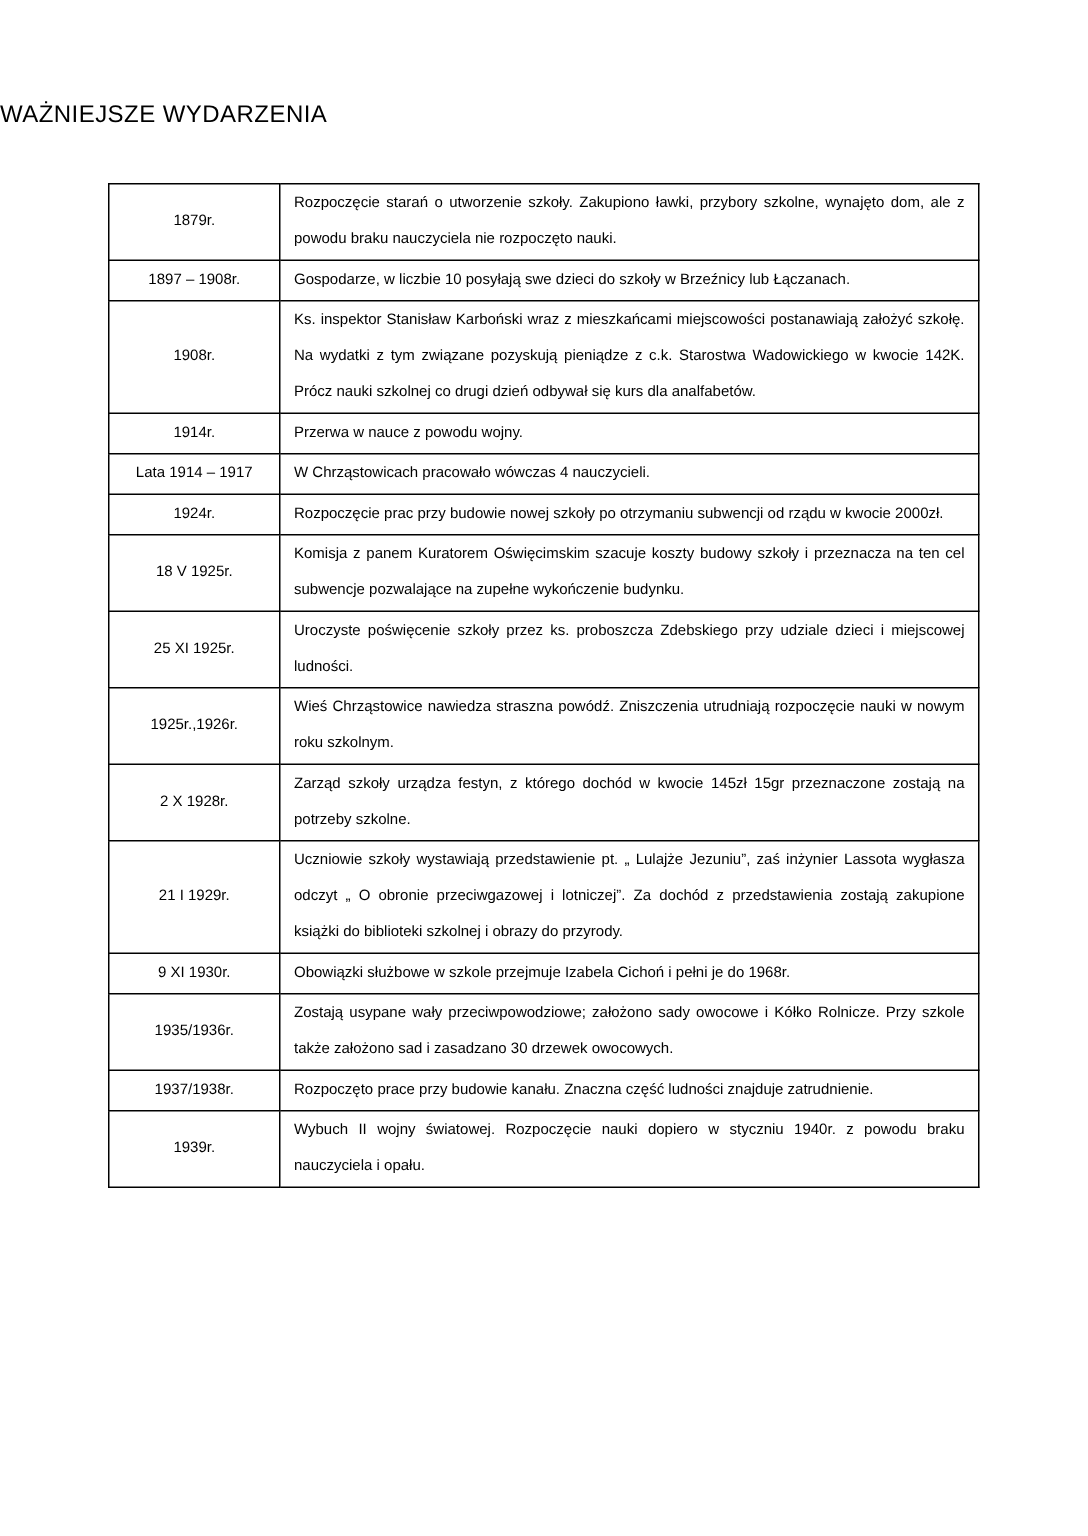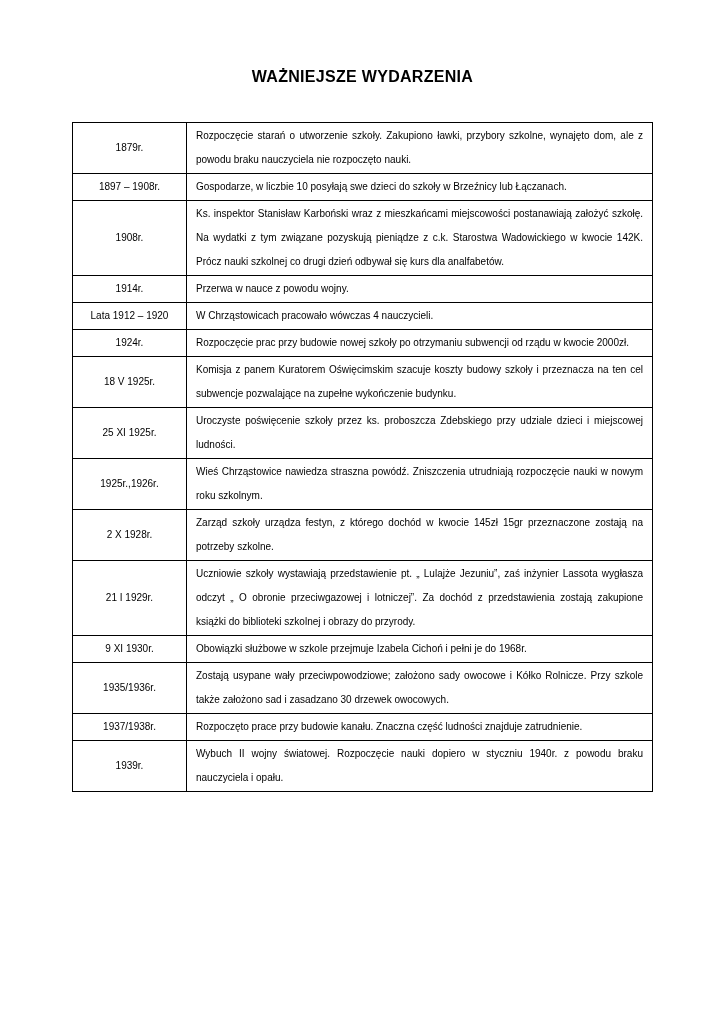--- a/index.html
+++ b/index.html
@@ -8,22 +8,21 @@
     width: 725px;
     height: 1024px;
     margin: 0 auto;
     background: #ffffff;
     color: #000000;
     font-family: "Liberation Sans", sans-serif;
     padding-top: 68px;
     overflow: hidden;
   }
   .doc-title {
-    text-align: center;
-    font-weight: bold;
+    font-weight: normal;
     font-size: 16px;
     letter-spacing: 0.3px;
     margin: 0;
   }
   .doc-title.first { margin-bottom: 36px; }
   .doc-title.second { margin-bottom: 42px; }
   table.events {
     border-collapse: collapse;
     width: 581px;
     margin: 0 auto;
@@ -71,21 +70,21 @@
     <td class="desc-cell">Ks. inspektor Stanisław Karboński wraz z mieszkańcami miejscowości postanawiają założyć szkołę. Na wydatki z tym związane pozyskują pieniądze z c.k. Starostwa Wadowickiego w kwocie 142K. Prócz nauki szkolnej co drugi dzień odbywał się kurs dla analfabetów.</td>
   </tr>
 
   <tr>
     <td class="date-cell">1914r.</td>
     <td class="desc-cell">Przerwa w nauce z powodu wojny.</td>
   </tr>
 
 
   <tr>
-    <td class="date-cell">Lata 1912 – 1920</td>
+    <td class="date-cell">Lata 1914 – 1917</td>
     <td class="desc-cell">W Chrząstowicach pracowało wówczas 4 nauczycieli.</td>
   </tr>
 
   <tr>
     <td class="date-cell">1924r.</td>
     <td class="desc-cell">Rozpoczęcie prac przy budowie nowej szkoły po otrzymaniu subwencji od rządu w kwocie 2000zł.</td>
   </tr>
 
   <tr>
     <td class="date-cell">18 V 1925r.</td>

